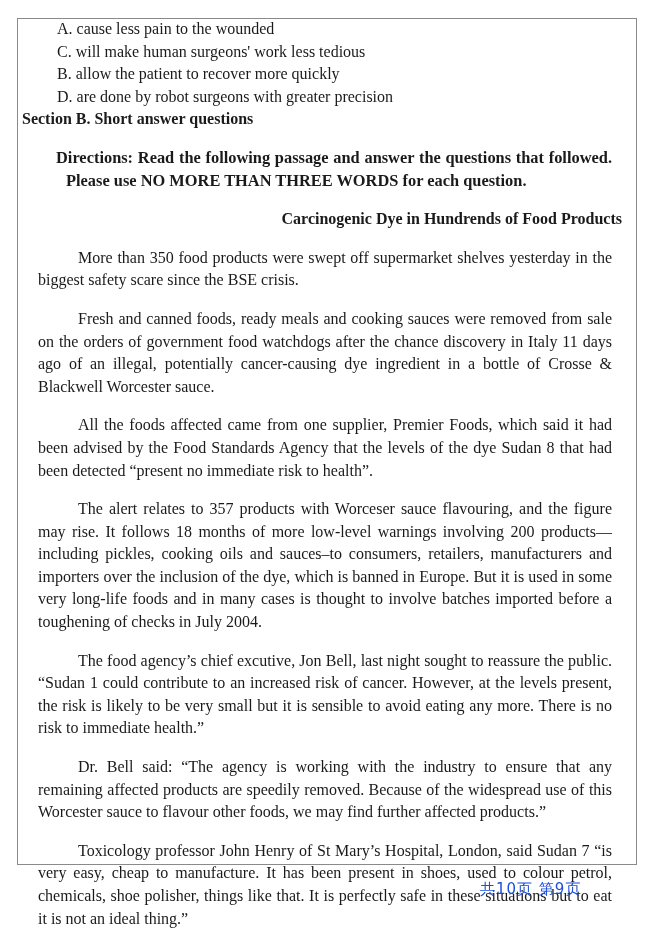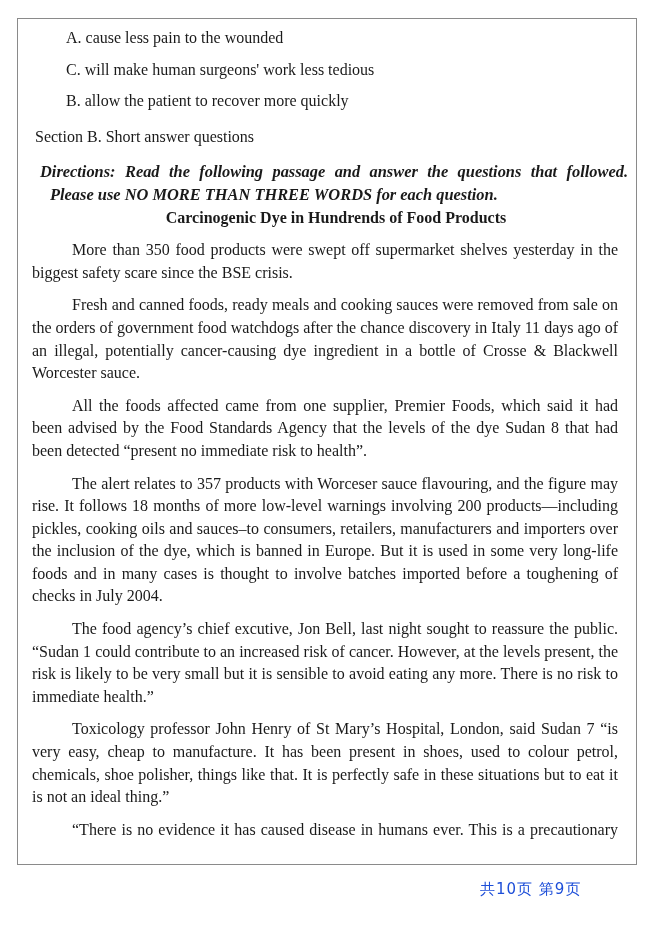--- a/index.html
+++ b/index.html
@@ -9,59 +9,61 @@
     color: #1a1a1a;
   }
   .frame {
     position: absolute; left: 17px; top: 18px; width: 620px; height: 847px;
     border: 1px solid #8a8a8a; box-sizing: border-box;
   }
   .content {
     position: absolute; left: 22px; top: 18px; width: 608px;
     font-size: 16px; line-height: 22.6px;
   }
-  .opt { padding-left: 35px; margin: 9px; }
-  .section { font-weight: normal; margin: 13px; padding-left: 0; }
+  .opt { padding-left: 35px; margin: 0; }
+  .section { font-weight: bold; margin: 0; padding-left: 0; }
   .dir {
-    font-weight: bold; margin: 0; padding-left: 18px; padding-right: 2px;
-    text-align: justify; text-align-last: left; font-size: 16.4px; font-style: italic;
+    font-weight: bold; margin: 16px; padding-left: 18px; padding-right: 2px;
+    text-align: justify; text-align-last: left; font-size: 16.4px;
   }
   .dir .l1 { display: block; text-align: justify; text-align-last: justify; }
   .dir .l2 { display: block; padding-left: 10px; }
-  .title { font-weight: bold; text-align: center; margin: 0; padding-left: 20px; }
+  .title { font-weight: bold; text-align: right; margin: 8px; padding-left: 20px; }
   .para {
-    margin: 10px; text-indent: 40px; text-align: justify; padding-right: 2px;
+    margin: 16px; text-indent: 40px; text-align: justify; padding-right: 2px;
   }
   .para.last { text-align-last: justify; }
   .footer {
     position: absolute; left: 480px; top: 880px;
     font-family: "DejaVu Sans", sans-serif; font-size: 15px; color: #1d4ed8;
     letter-spacing: 1px;
   }
 </style>
 </head>
 <body>
 
 <div class="frame"></div>
 
 <div class="content">
   <p class="opt">A. cause less pain to the wounded</p>
   <p class="opt">C. will make human surgeons' work less tedious</p>
   <p class="opt">B. allow the patient to recover more quickly</p>
+  <p class="opt">D. are done by robot surgeons with greater precision</p>
 
   <p class="section">Section B. Short answer questions</p>
   <p class="dir">
     <span class="l1">Directions: Read the following passage and answer the questions that followed.</span>
     <span class="l2">Please use NO MORE THAN THREE WORDS for each question.</span>
   </p>
 
   <p class="title">Carcinogenic Dye in Hundrends of Food Products</p>
 
   <p class="para">More than 350 food products were swept off supermarket shelves yesterday in the biggest safety scare since the BSE crisis.</p>
   <p class="para">Fresh and canned foods, ready meals and cooking sauces were removed from sale on the orders of government food watchdogs after the chance discovery in Italy 11 days ago of an illegal, potentially cancer-causing dye ingredient in a bottle of Crosse &amp; Blackwell Worcester sauce.</p>
   <p class="para">All the foods affected came from one supplier, Premier Foods, which said it had been advised by the Food Standards Agency that the levels of the dye Sudan 8 that had been detected “present no immediate risk to health”.</p>
   <p class="para">The alert relates to 357 products with Worceser sauce flavouring, and the figure may rise. It follows 18 months of more low-level warnings involving 200 products—including pickles, cooking oils and sauces–to consumers, retailers, manufacturers and importers over the inclusion of the dye, which is banned in Europe. But it is used in some very long-life foods and in many cases is thought to involve batches imported before a toughening of checks in July 2004.</p>
   <p class="para">The food agency’s chief excutive, Jon Bell, last night sought to reassure the public. “Sudan 1 could contribute to an increased risk of cancer. However, at the levels present, the risk is likely to be very small but it is sensible to avoid eating any more. There is no risk to immediate health.”</p>
+  <p class="para">Dr. Bell said: “The agency is working with the industry to ensure that any remaining affected products are speedily removed. Because of the widespread use of this Worcester sauce to flavour other foods, we may find further affected products.”</p>
   <p class="para">Toxicology professor John Henry of St Mary’s Hospital, London, said Sudan 7 “is very easy, cheap to manufacture. It has been present in shoes, used to colour petrol, chemicals, shoe polisher, things like that. It is perfectly safe in these situations but to eat it is not an ideal thing.”</p>
   <p class="para last">“There is no evidence it has caused disease in humans ever. This is a precautionary</p>
 </div>
 
 <div class="footer">共10页  第9页</div>
 
 </body></html>

